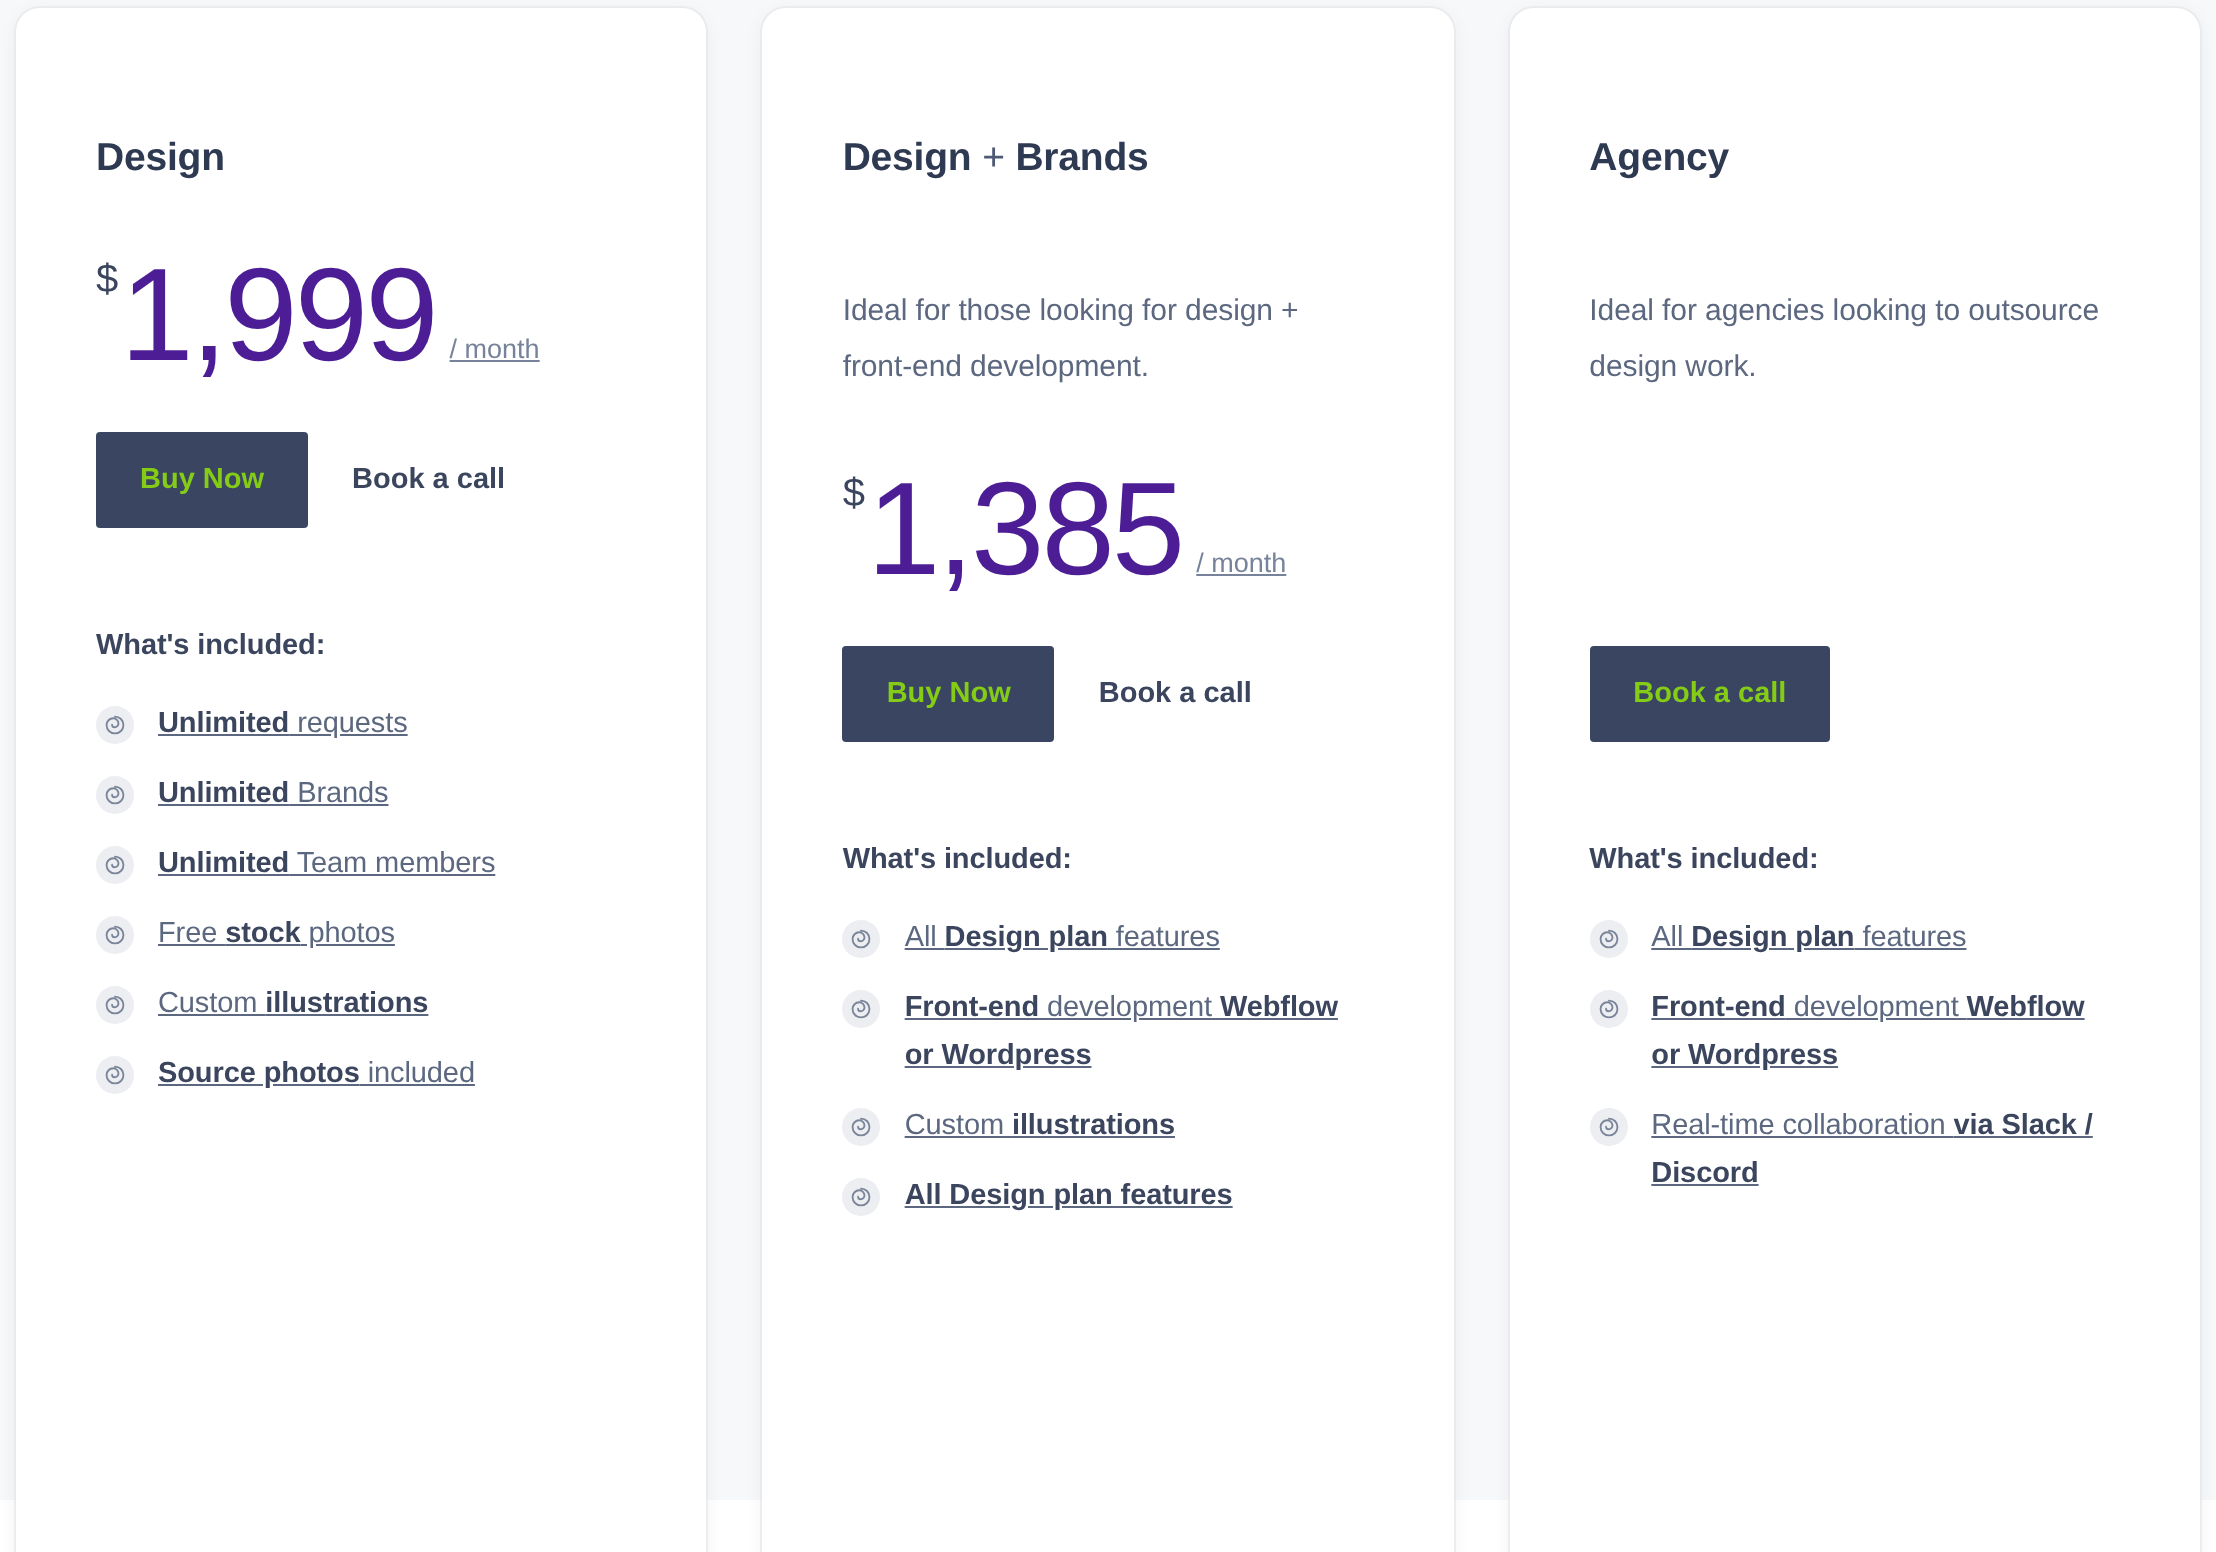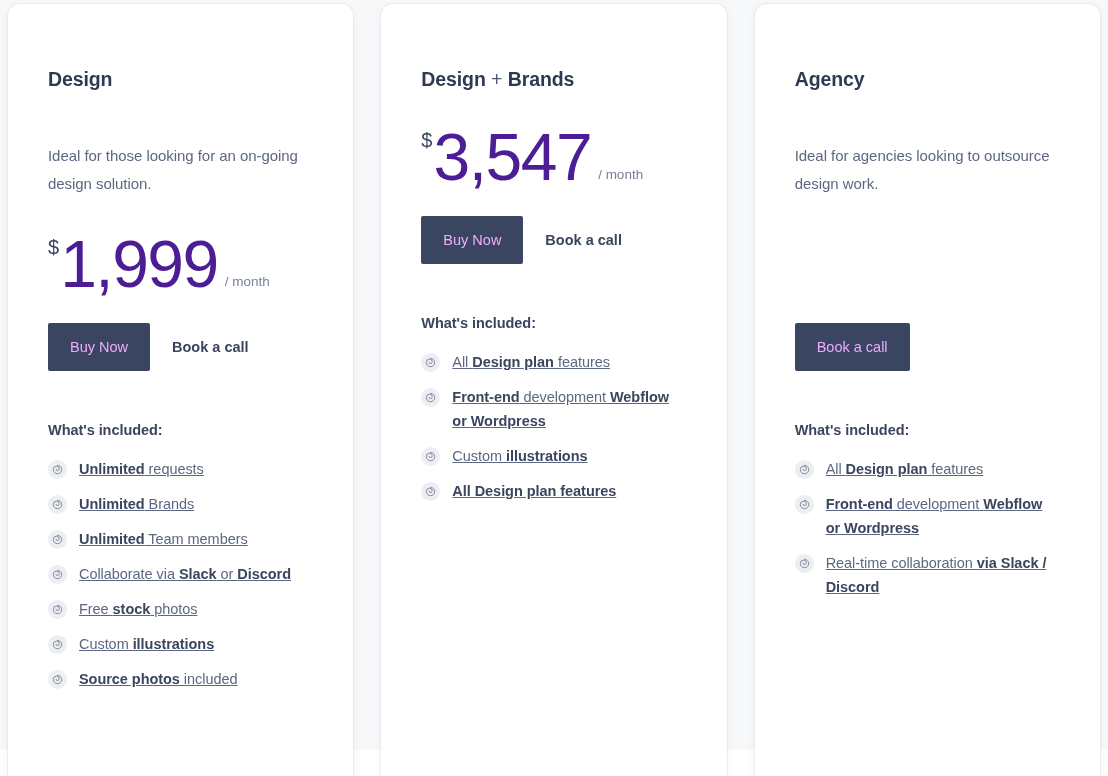--- a/index.html
+++ b/index.html
@@ -96,33 +96,34 @@
     letter-spacing: -1.5px;
     text-align: center;
   }
   .period {
     font-size: 13.5px;
     color: #77839a;
     margin-left: 7px;
     position: relative;
     top: -6px;
     white-space: nowrap;
+    text-decoration: underline;
   }
 
   .actions {
     margin-top: 28px;
     display: flex;
     align-items: stretch;
     gap: 0px;
   }
   .btn-primary {
     background: #3a4661;
-    color: #f0abfc;
+    color: #84cc16;
     font-size: 14.5px;
-    font-weight: 400;
+    font-weight: 700;
     border: none;
     border-radius: 2px;
     padding: 0 22px;
     height: 48px;
     line-height: 48px;
     cursor: pointer;
     font-family: inherit;
     letter-spacing: 0px;
   }
   .btn-link {
@@ -183,21 +184,20 @@
     max-width: 224px;
   }
 </style>
 </head>
 <body>
 
 <div id="stage">
   <div class="cards" id="cards-root">
       <div class="card">
         <h2 class="plan-name"><span>Design</span></h2>
-        <p class="plan-desc">Ideal for those looking for an on-going design solution.</p>
         <div class="price-row">
           <span class="currency">$</span>
           <span class="amount">1,999</span>
           <span class="period">/ month</span>
         </div>
         <div class="actions">
           <button class="btn-primary">Buy Now</button>
           <button class="btn-link">Book a call</button>
         </div>
         <div class="included-title">What's included:</div>
@@ -225,28 +225,20 @@
               </svg>
             </span>
             <span class="feature-text"><b>Unlimited</b><span> Team members</span></span>
           </li>
           <li class="feature-item">
             <span class="bullet-icon">
               <svg width="13" height="13" viewBox="0 0 24 24" fill="none" stroke="#7b8599" stroke-width="1.7" stroke-linecap="round">
                 <path d="M12 4.2a7.8 7.8 0 1 1-7.8 7.8A6.2 6.2 0 0 1 10.4 5.8 4.8 4.8 0 0 1 15.2 10.6 3.5 3.5 0 0 1 11.7 14.1 2.4 2.4 0 0 1 9.3 11.7"></path>
               </svg>
             </span>
-            <span class="feature-text"><span>Collaborate via </span><b>Slack</b><span> or </span><b>Discord</b></span>
-          </li>
-          <li class="feature-item">
-            <span class="bullet-icon">
-              <svg width="13" height="13" viewBox="0 0 24 24" fill="none" stroke="#7b8599" stroke-width="1.7" stroke-linecap="round">
-                <path d="M12 4.2a7.8 7.8 0 1 1-7.8 7.8A6.2 6.2 0 0 1 10.4 5.8 4.8 4.8 0 0 1 15.2 10.6 3.5 3.5 0 0 1 11.7 14.1 2.4 2.4 0 0 1 9.3 11.7"></path>
-              </svg>
-            </span>
             <span class="feature-text"><span>Free </span><b>stock</b><span> photos</span></span>
           </li>
           <li class="feature-item">
             <span class="bullet-icon">
               <svg width="13" height="13" viewBox="0 0 24 24" fill="none" stroke="#7b8599" stroke-width="1.7" stroke-linecap="round">
                 <path d="M12 4.2a7.8 7.8 0 1 1-7.8 7.8A6.2 6.2 0 0 1 10.4 5.8 4.8 4.8 0 0 1 15.2 10.6 3.5 3.5 0 0 1 11.7 14.1 2.4 2.4 0 0 1 9.3 11.7"></path>
               </svg>
             </span>
             <span class="feature-text"><span>Custom </span><b>illustrations</b></span>
           </li>
@@ -255,23 +247,24 @@
               <svg width="13" height="13" viewBox="0 0 24 24" fill="none" stroke="#7b8599" stroke-width="1.7" stroke-linecap="round">
                 <path d="M12 4.2a7.8 7.8 0 1 1-7.8 7.8A6.2 6.2 0 0 1 10.4 5.8 4.8 4.8 0 0 1 15.2 10.6 3.5 3.5 0 0 1 11.7 14.1 2.4 2.4 0 0 1 9.3 11.7"></path>
               </svg>
             </span>
             <span class="feature-text"><b>Source photos</b><span> included</span></span>
           </li>
         </ul>
       </div>
       <div class="card">
         <h2 class="plan-name"><span>Design</span><span class="plus"> + </span><span>Brands</span></h2>
+        <p class="plan-desc">Ideal for those looking for design + front-end development.</p>
         <div class="price-row">
           <span class="currency">$</span>
-          <span class="amount">3,547</span>
+          <span class="amount">1,385</span>
           <span class="period">/ month</span>
         </div>
         <div class="actions">
           <button class="btn-primary">Buy Now</button>
           <button class="btn-link">Book a call</button>
         </div>
         <div class="included-title">What's included:</div>
         <ul class="feature-list">
           <li class="feature-item">
             <span class="bullet-icon">

